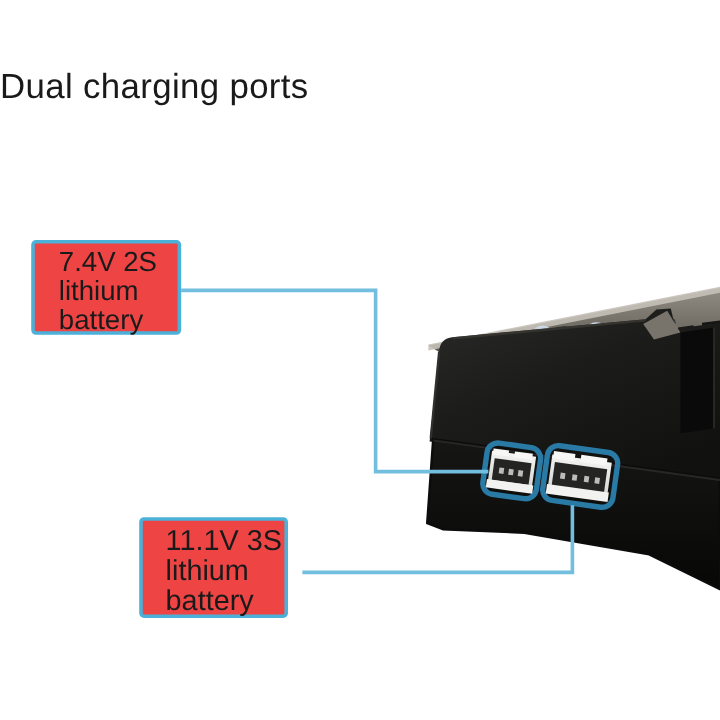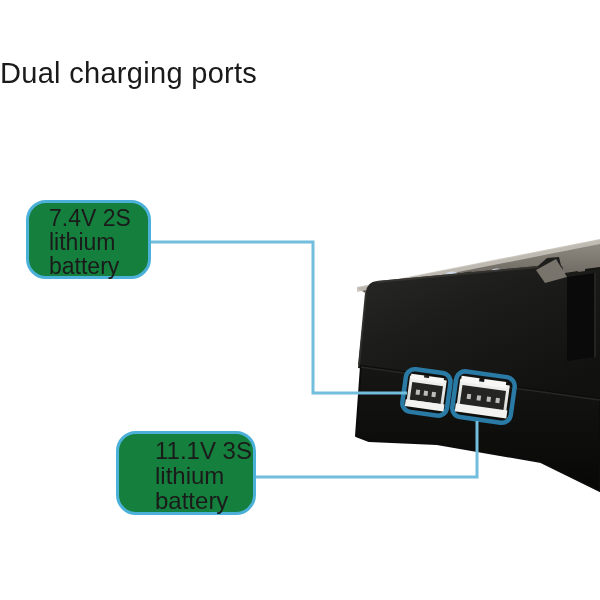--- a/index.html
+++ b/index.html
@@ -10,32 +10,32 @@
     overflow:hidden;
   }
   #device-svg { position:absolute; left:0; top:0; width:600px; height:600px; }
   .title {
     position:absolute; left:0; top:57px; width:600px;
     text-align:left; font-size:29px; letter-spacing:0.3px;
     color:var(--text,#1a1a1a);
   }
   .callout {
     position:absolute; box-sizing:border-box;
-    background:#15803d;
+    background:#ef4444;
     border:3px solid var(--callout-border,#4cb1d9);
-    border-radius:20px;
+    border-radius:4px;
     color:var(--text,#1a1a1a);
   }
   #callout-2s {
     left:26px; top:200px; width:125px; height:79px;
     padding:3px 0 0 20px; font-size:23px; line-height:24px;
   }
   #callout-3s {
-    left:116px; top:431px; width:140px; height:84px;
-    padding:4px 0 0 36px; font-size:24px; line-height:25px;
+    left:116px; top:431px; width:124px; height:84px;
+    padding:4px 0 0 19px; font-size:24px; line-height:25px;
   }
   .callout-line { stroke:var(--callout-line,#72bede); stroke-width:3; fill:none; }
   .port-outline { stroke:var(--port-outline,#2a7aa6); stroke-width:4.5; fill:rgba(10,10,10,0.15); }
 </style>
 </head>
 <body>
 
 <div id="stage">
 
   <svg id="device-svg" viewBox="0 0 600 600">

